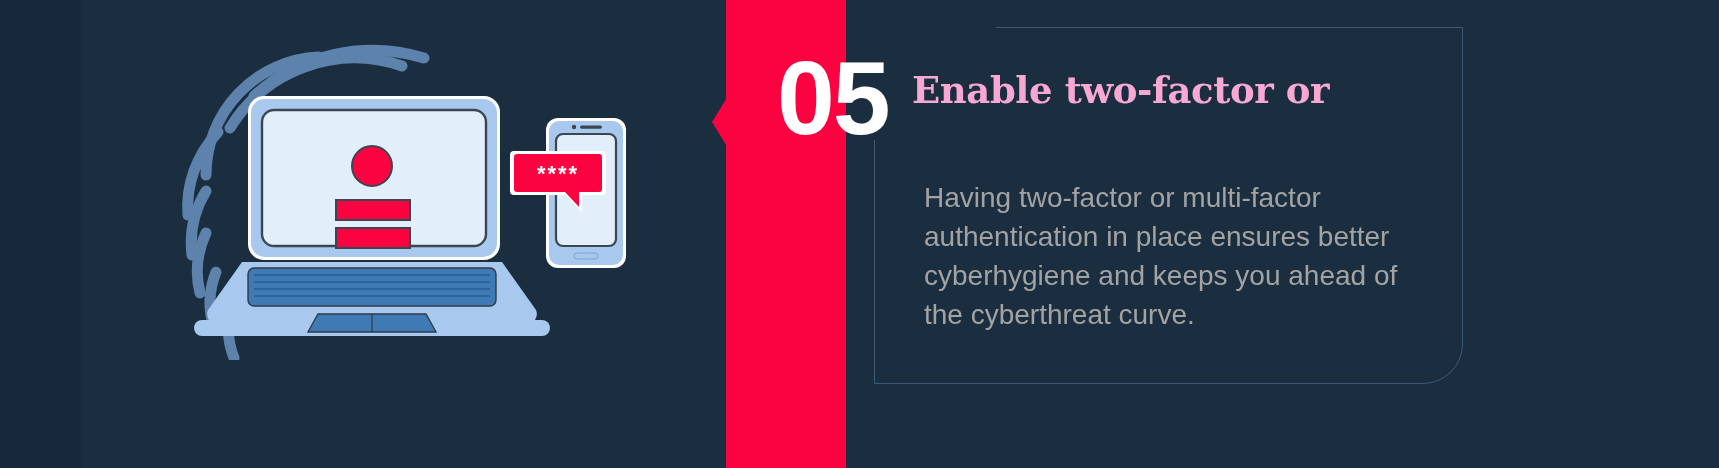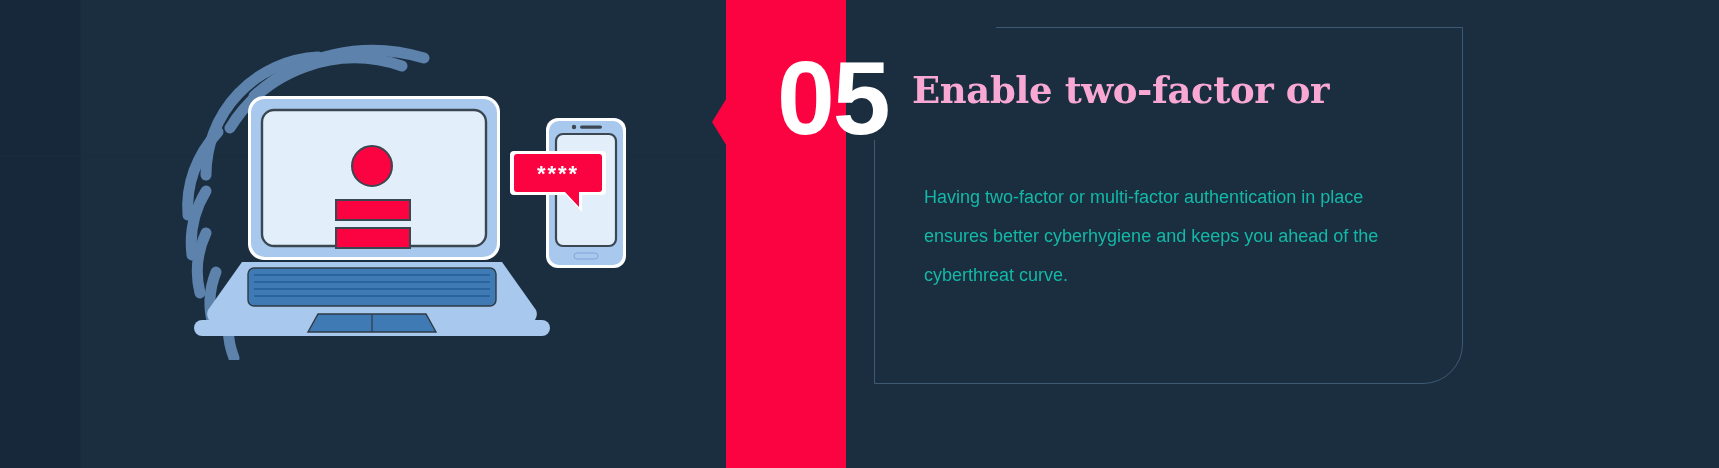--- a/index.html
+++ b/index.html
@@ -113,24 +113,24 @@
     line-height: 48px;
     letter-spacing: -0.4px;
     z-index: 6;
     margin-left: 36px;
   }
   .body-copy {
     position: absolute;
     left: 924px;
     top: 178px;
     width: 500px;
-    color: #14b8a6;
+    color: #a3a3a3;
     font-family: "Liberation Sans", sans-serif;
     font-weight: normal;
-    font-size: 18px;
+    font-size: 28px;
     line-height: 39px;
     z-index: 6;
   }
 
   
   .illo {
     position: absolute;
     left: 150px;
     top: 10px;
     width: 520px;

